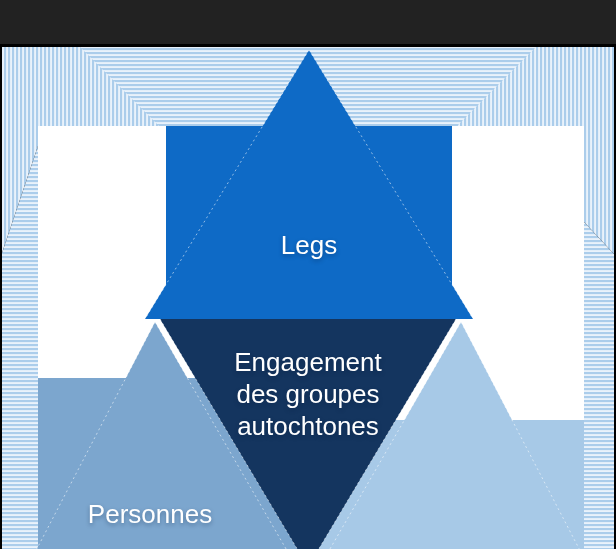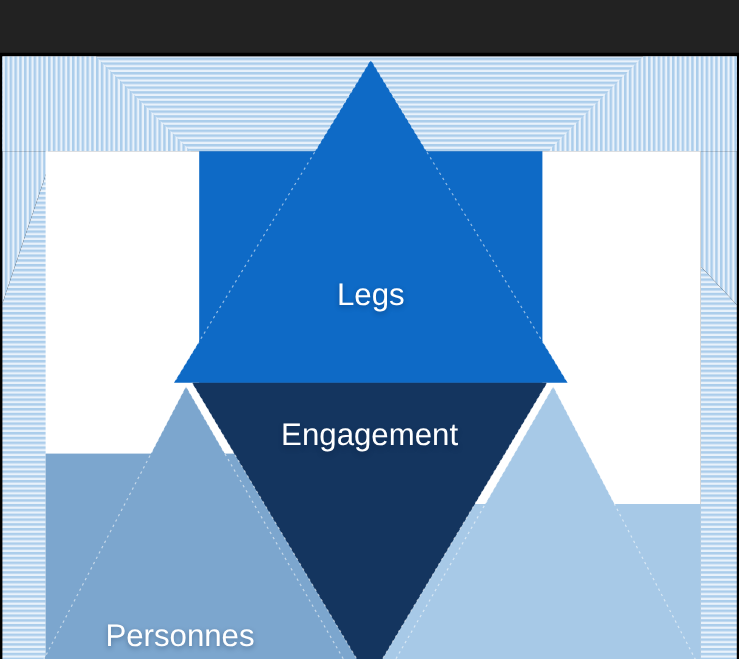--- a/index.html
+++ b/index.html
@@ -20,21 +20,21 @@
     font-size:26px;
     font-weight:400;
     line-height:31px;
     text-shadow:0 2px 4px rgba(8,30,60,0.35);
     pointer-events:none;
     white-space:nowrap;
   }
   .tri-label span{display:block;}
   .label-top{left:159px;top:186px;}
   .label-center{left:158px;top:302px;line-height:32px;}
-  .label-bottom-left{left:0px;top:470px;}
+  .label-bottom-left{left:0px;top:455px;}
   .label-bottom-right{left:314px;top:455px;}
 </style>
 </head>
 <body>
 
 <div class="stage">
 
   <svg width="616" height="549" viewBox="0 0 616 549">
     <defs>
       <pattern id="pat-h" patternUnits="userSpaceOnUse" width="4" height="4">
@@ -82,20 +82,22 @@
       <path d="M461,278 L599,543"></path>
     </g>
   </svg>
 
   <div class="tri-label label-top">
     <span>Legs</span>
   </div>
 
   <div class="tri-label label-center">
     <span>Engagement</span>
+    <span>des groupes</span>
+    <span>autochtones</span>
   </div>
 
   <div class="tri-label label-bottom-left">
     <span>Personnes</span>
   </div>
 
 
 </div>
 
 </body></html>

